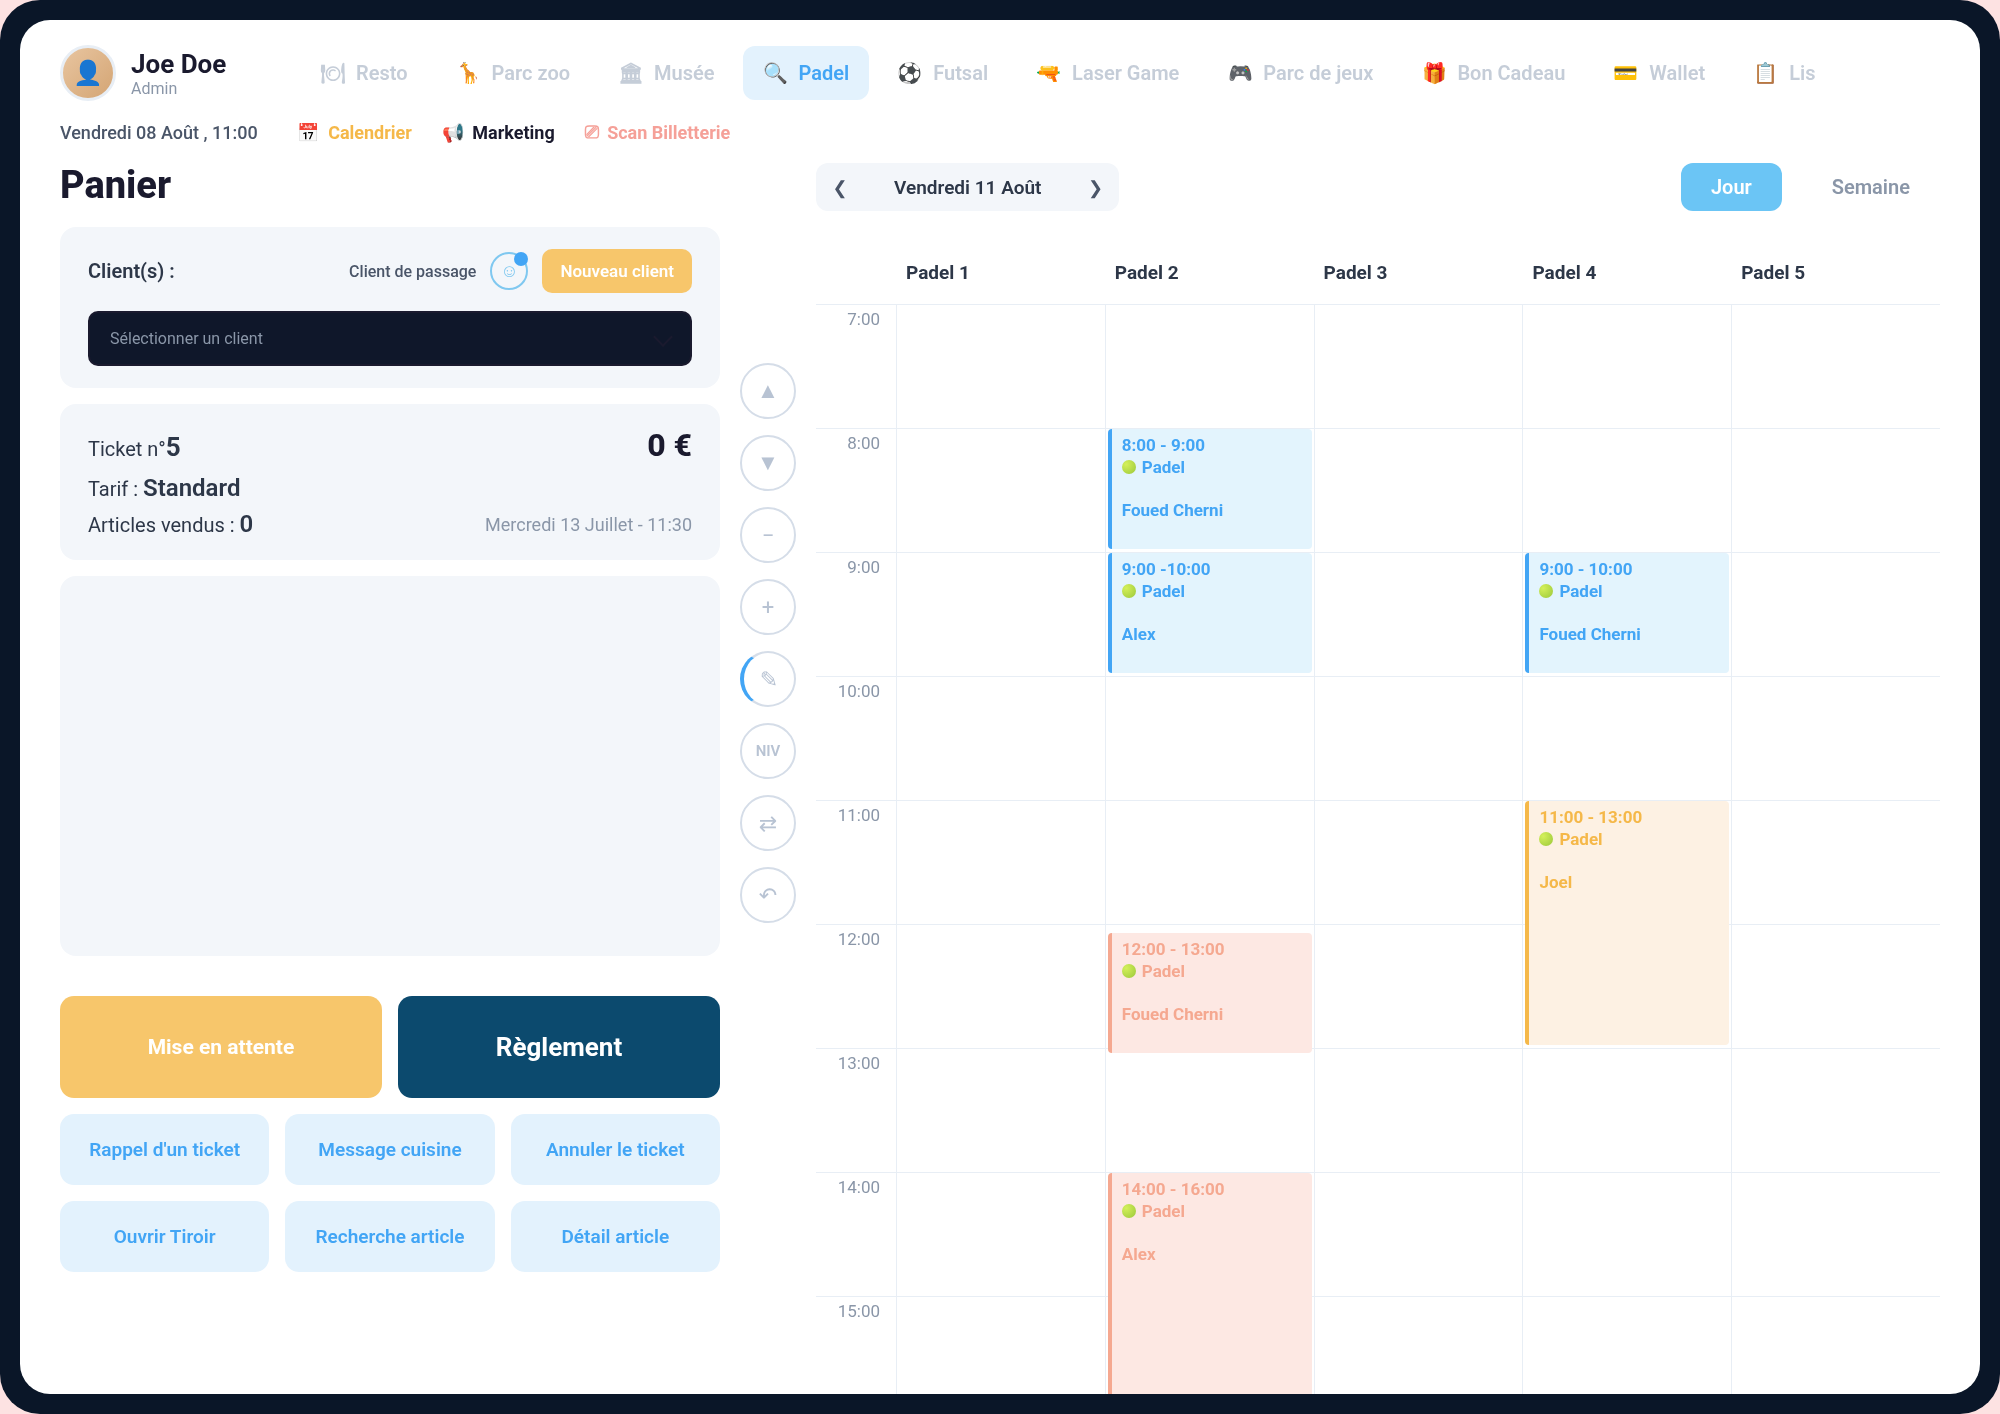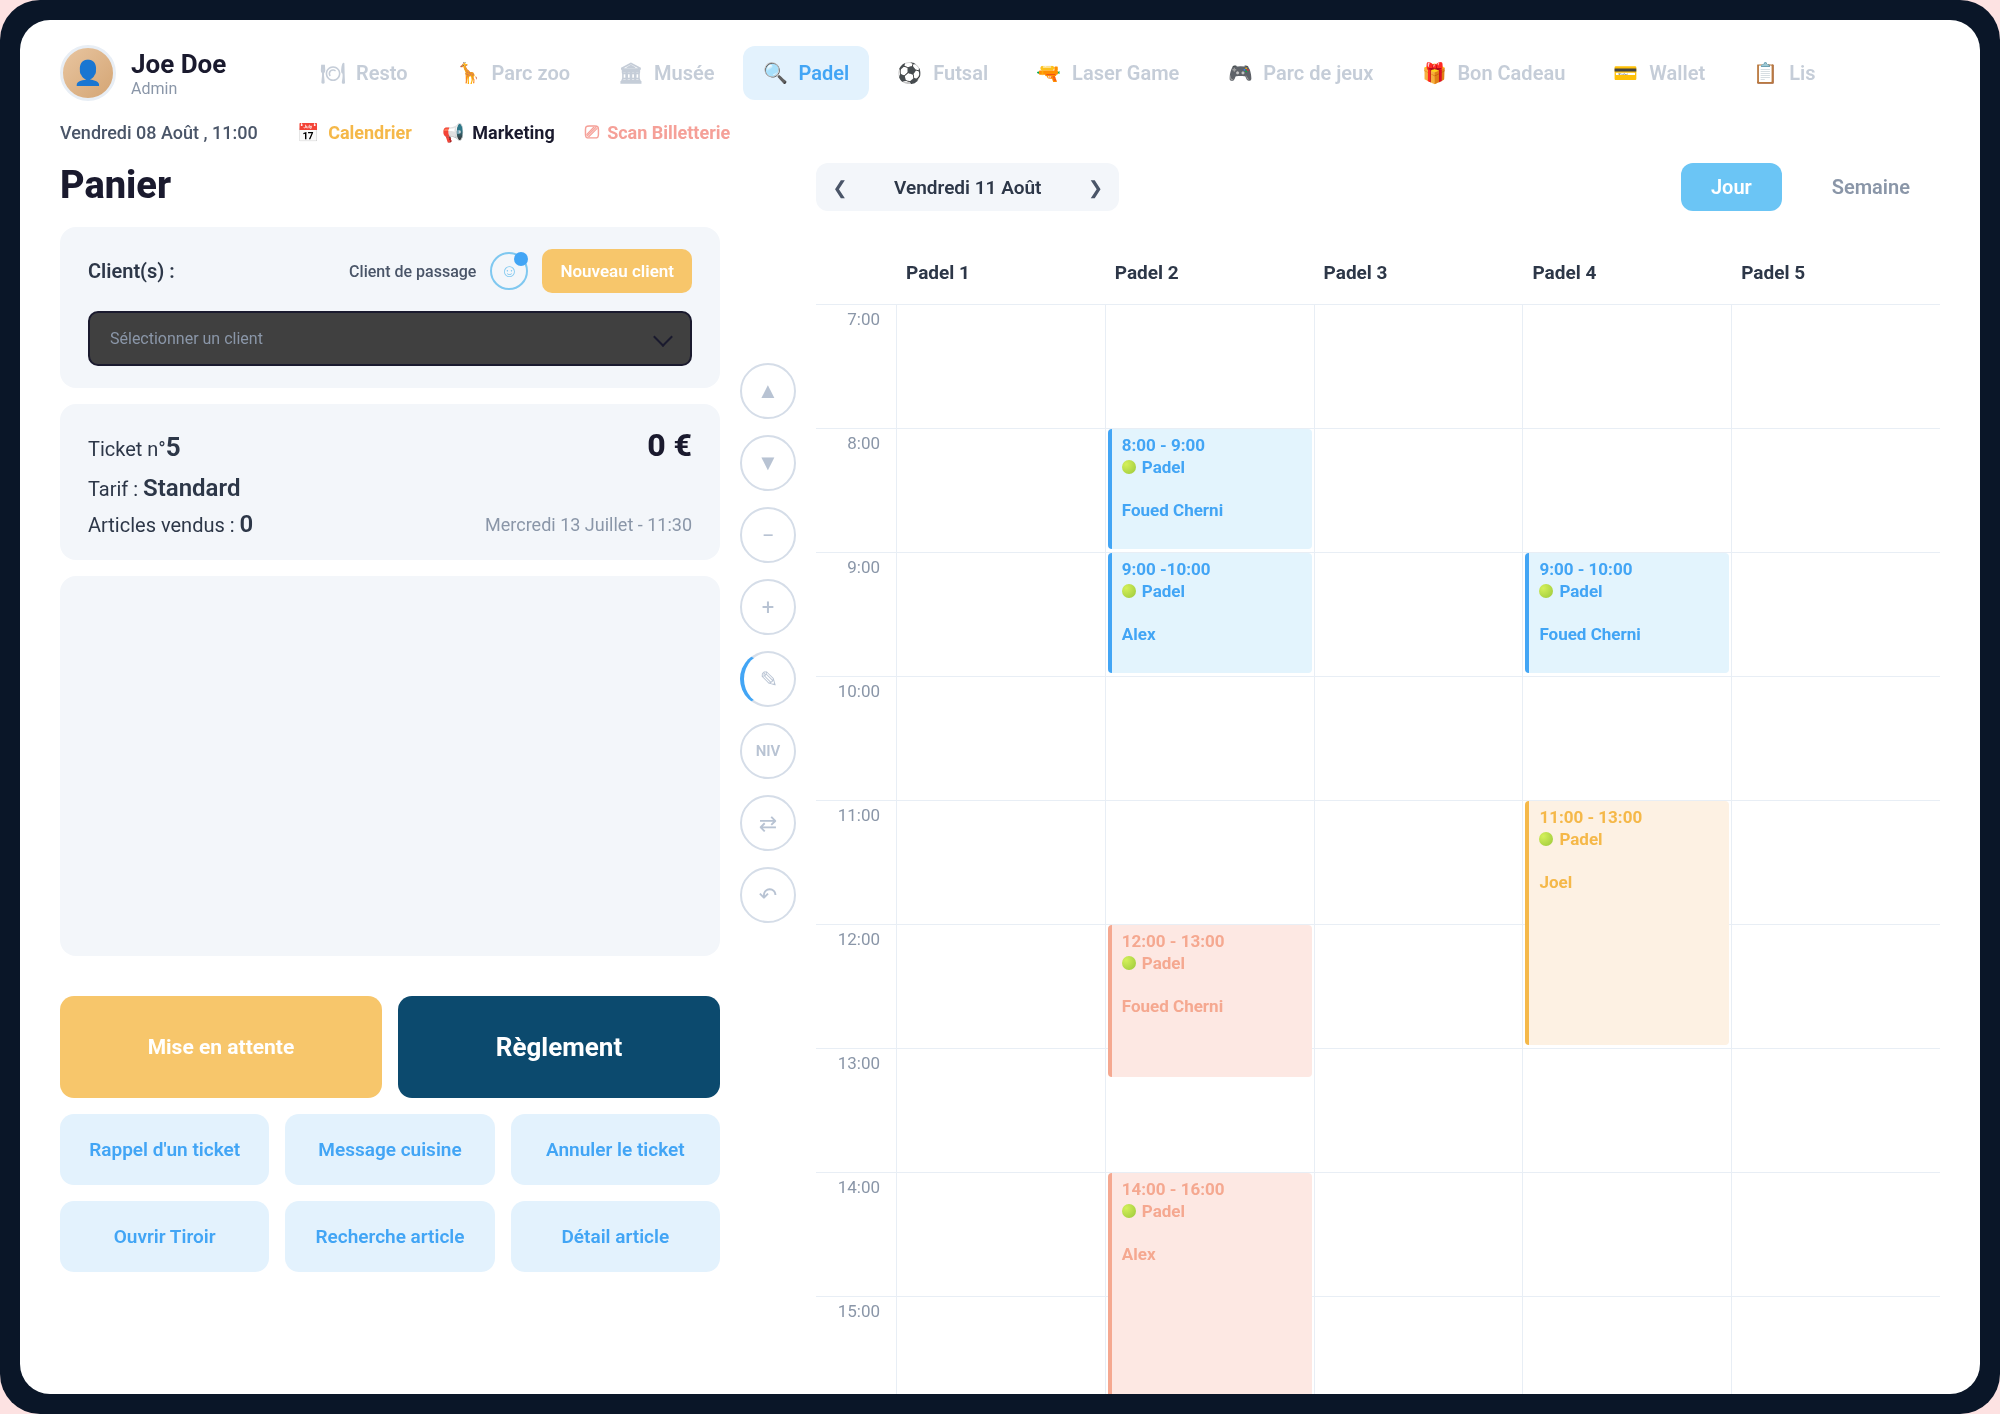--- a/index.html
+++ b/index.html
@@ -26,21 +26,21 @@
 .left-panel { width: 660px; }
 .page-title { font-size: 38px; font-weight: 800; color: #1a1a2e; margin-bottom: 20px; }
 .card { background: #f3f6fa; border-radius: 16px; padding: 22px 28px; margin-bottom: 16px; }
 .client-row { display: flex; align-items: center; justify-content: space-between; margin-bottom: 18px; }
 .client-label { font-size: 20px; font-weight: 600; color: #2d3748; }
 .client-right { display: flex; align-items: center; gap: 14px; }
 .passage { font-size: 16px; color: #4a5568; font-weight: 500; }
 .passage-icon { width: 38px; height: 38px; border-radius: 50%; border: 2px solid #7fc8f0; display: flex; align-items: center; justify-content: center; position: relative; color: #7fc8f0; font-size: 18px; }
 .passage-icon::after { content: ''; position: absolute; top: -2px; right: -2px; width: 14px; height: 14px; background: #42a5f5; border-radius: 50%; }
 .btn-new-client { background: #f7c66b; color: #fff; border: none; padding: 12px 18px; border-radius: 10px; font-size: 17px; font-weight: 600; cursor: pointer; }
-.select-client { width: 100%; background: #404040; border: 2px solid #1a1a2e; border-radius: 10px; padding: 16px 20px; display: flex; justify-content: space-between; align-items: center; cursor: pointer; }
+.select-client { width: 100%; background: #0f172a; border: 2px solid #1a1a2e; border-radius: 10px; padding: 16px 20px; display: flex; justify-content: space-between; align-items: center; cursor: pointer; }
 .select-client span { font-size: 16px; color: #8a96a8; }
 .chevron { width: 14px; height: 14px; border-right: 2px solid #1a1a2e; border-bottom: 2px solid #1a1a2e; transform: rotate(45deg); margin-top: -4px; }
 .ticket-row { display: flex; justify-content: space-between; align-items: baseline; margin-bottom: 10px; text-align: center; }
 .ticket-label { font-size: 20px; color: #2d3748; }
 .ticket-label .num { font-size: 26px; font-weight: 700; }
 .ticket-price { font-size: 32px; font-weight: 800; color: #1a1a2e; }
 .tarif { font-size: 20px; color: #2d3748; margin-bottom: 8px; }
 .tarif .val { font-size: 24px; font-weight: 600; }
 .articles-row { display: flex; justify-content: space-between; align-items: center; }
 .articles { font-size: 20px; color: #2d3748; }
@@ -312,21 +312,21 @@
     <div class="event-sport"><span class="ball"></span>Padel</div>
     <div class="event-person">Joel</div>
                   </div>
                 </div>
                 <div class="hour-cell"></div>
               </div>
               <div class="hour-row">
                 <div class="hour-label">12:00</div>
                 <div class="hour-cell"></div>
                 <div class="hour-cell">
-                  <div class="event peach" style="top: 0px; height: 152px; z-index: 5;">
+                  <div class="event peach" style="top: 8px; height: 120px; z-index: 5;">
     <div class="event-time">12:00 - 13:00</div>
     <div class="event-sport"><span class="ball"></span>Padel</div>
     <div class="event-person">Foued Cherni</div>
                   </div>
                 </div>
                 <div class="hour-cell"></div>
                 <div class="hour-cell"></div>
                 <div class="hour-cell"></div>
               </div>
               <div class="hour-row">

